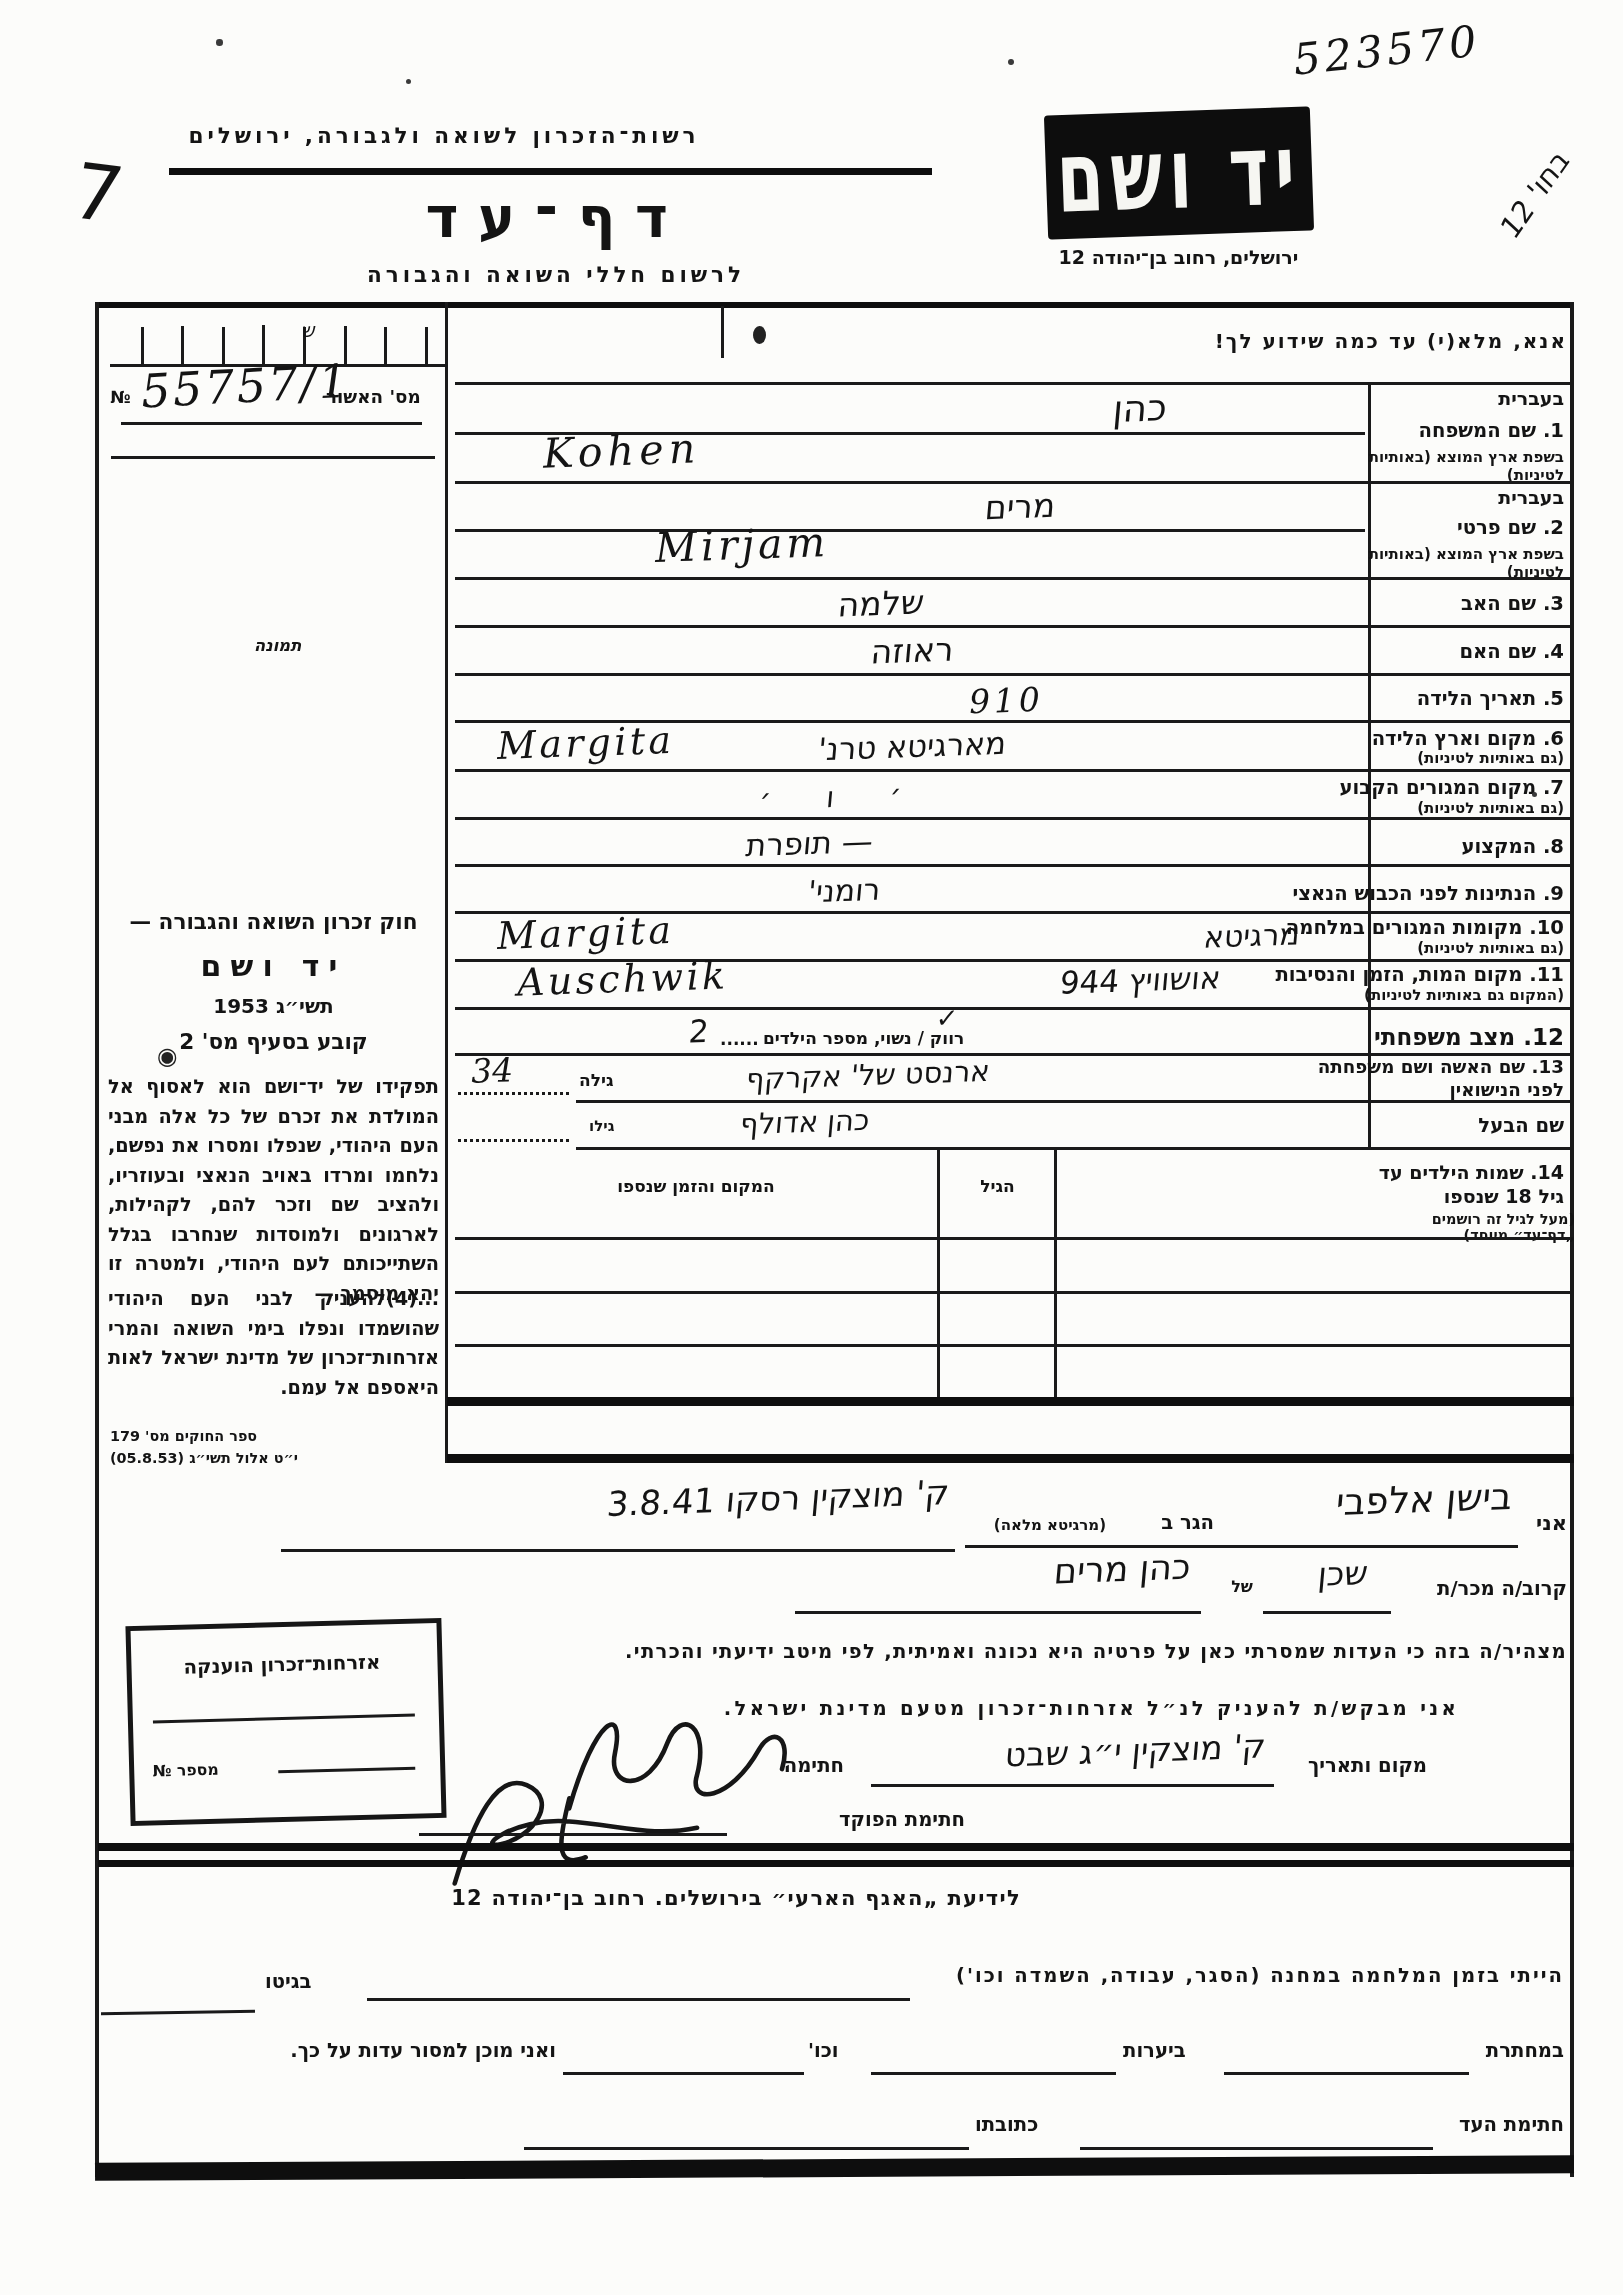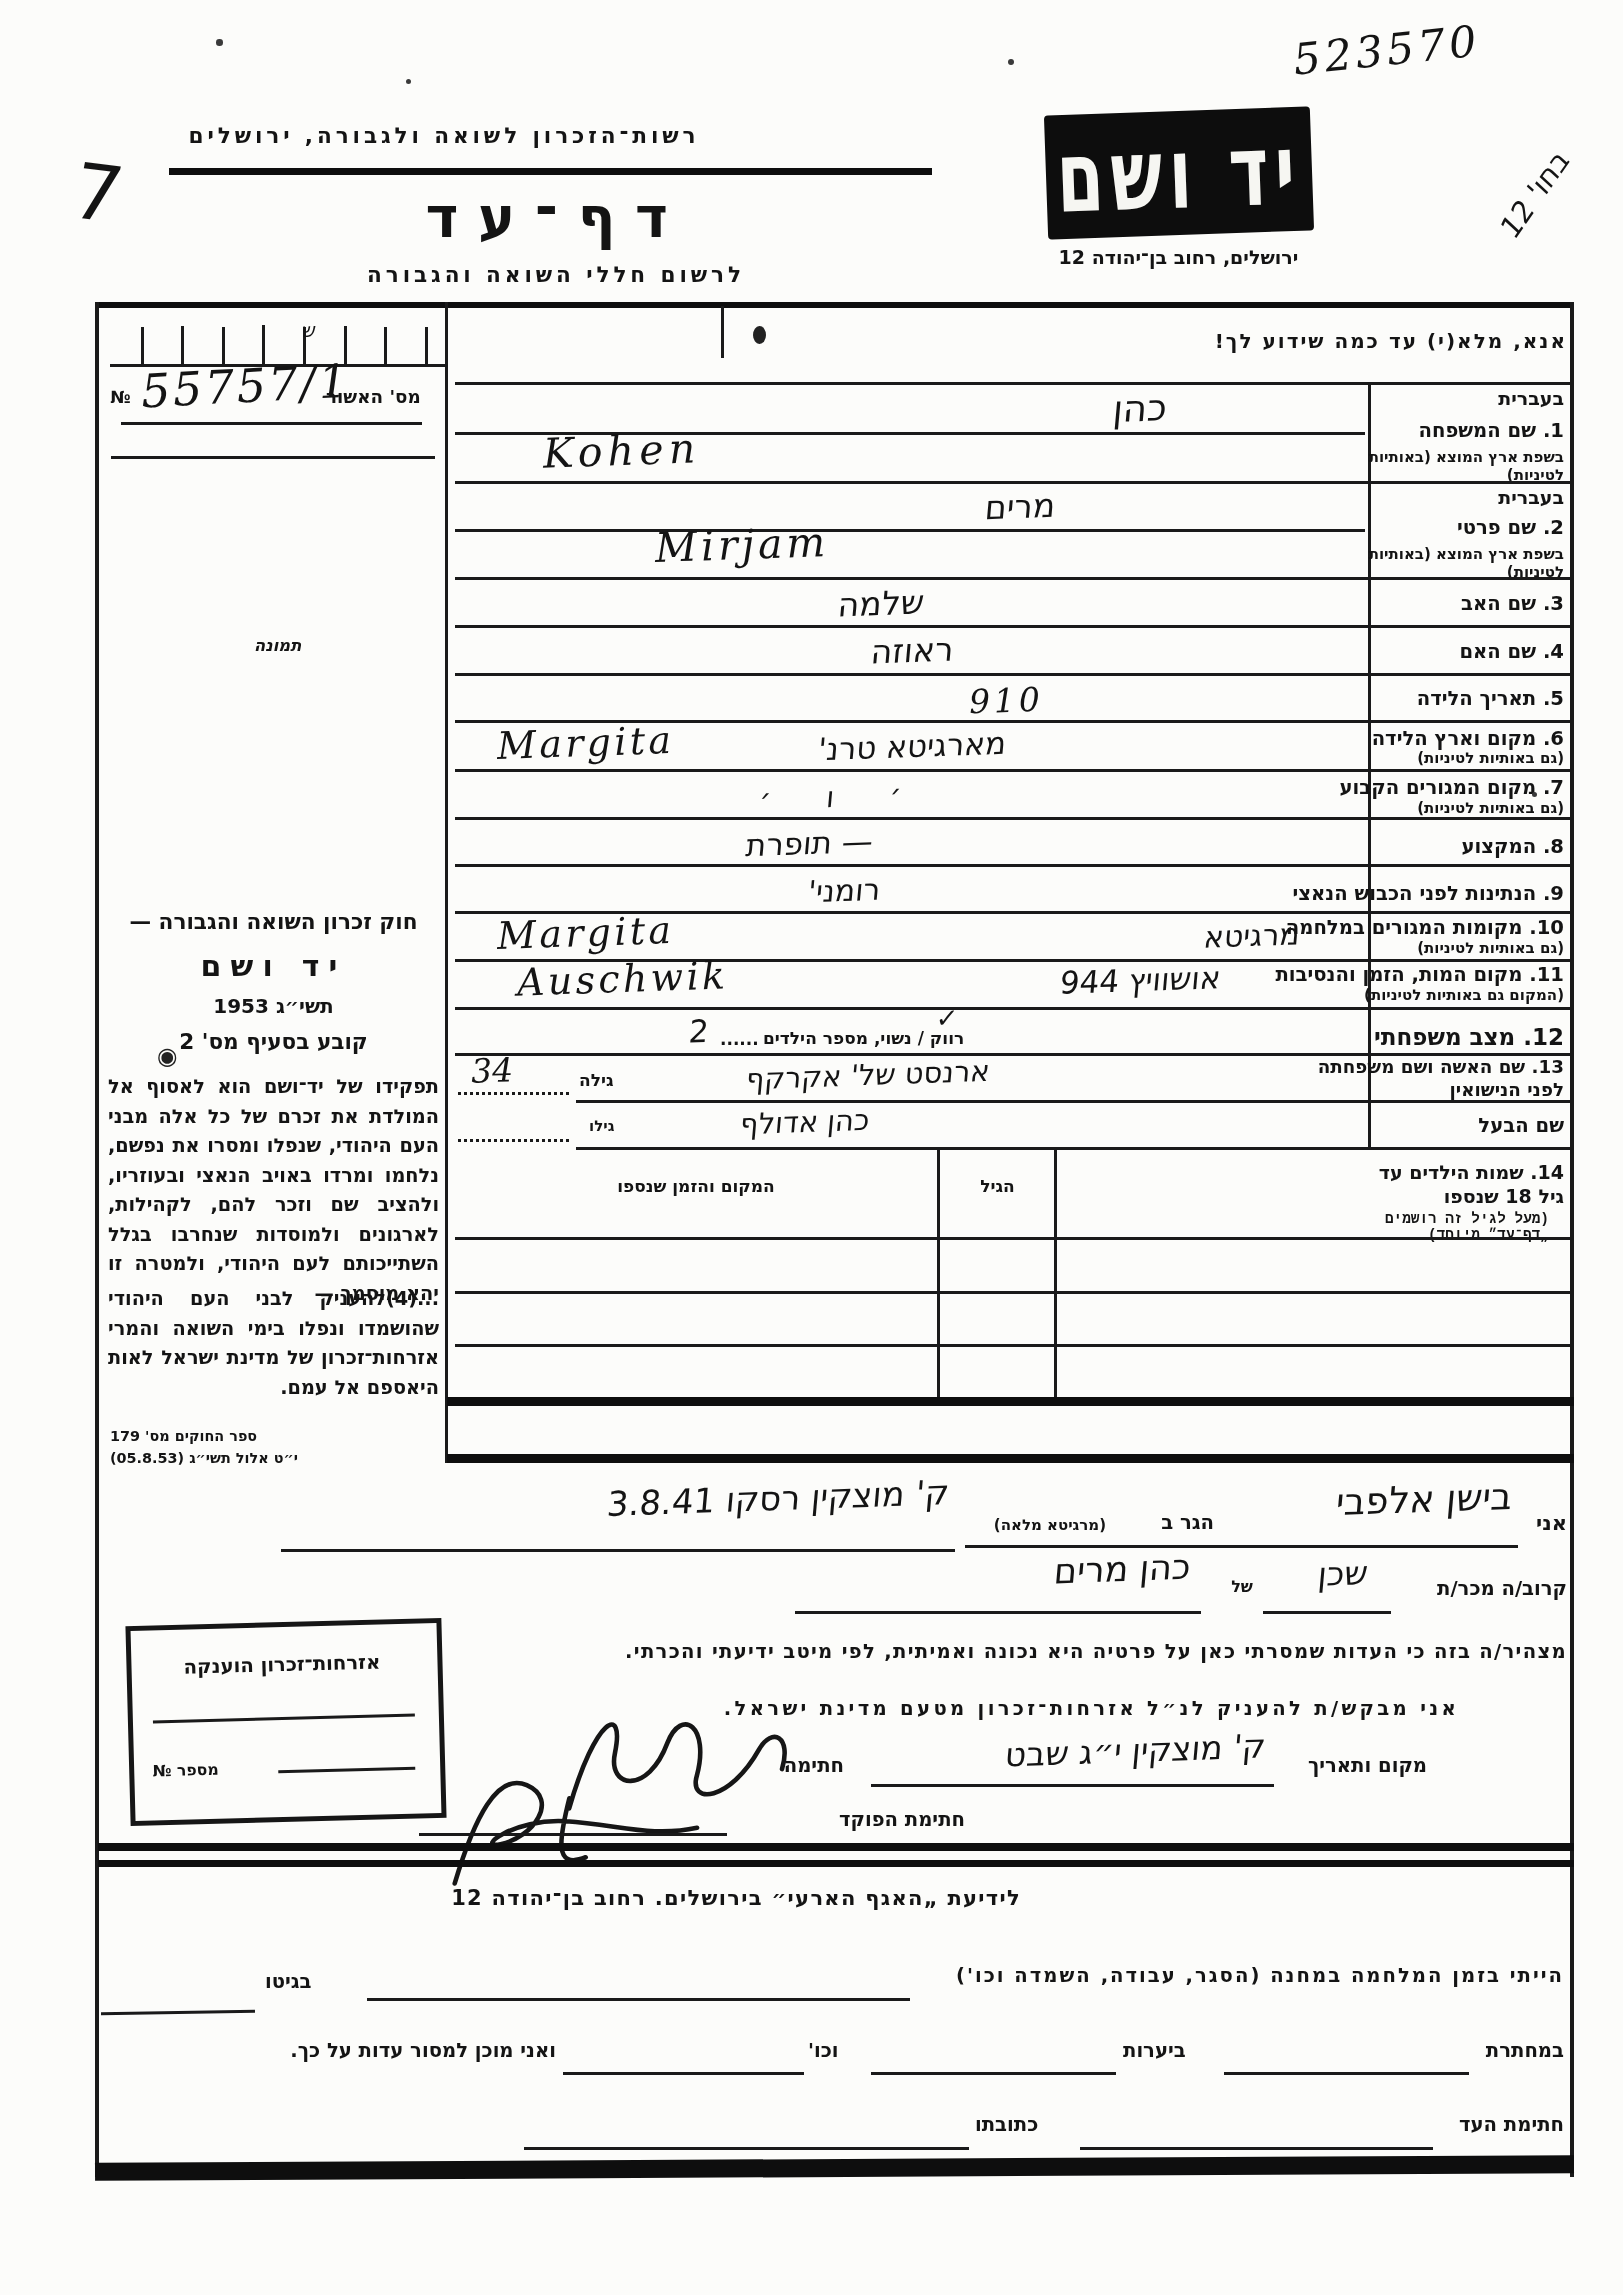--- a/index.html
+++ b/index.html
@@ -148,21 +148,21 @@
   <div class="abs hw" style="left:936px;top:1003px;font-size:26px;">✓</div>
   <div class="abs hw" style="left:689px;top:1013px;font-size:31px;">2</div>
 
   <div class="abs hw" style="left:746px;top:1058px;font-size:29px;">ארנסט של' אקרקף</div>
   <div class="abs prt" style="left:579px;top:1070px;font-size:17px;">גילה</div>
   <div class="abs hwl" style="left:471px;top:1051px;font-size:33px;">34</div>
   <div class="abs hw" style="left:740px;top:1105px;font-size:29px;">כהן אדולף</div>
   <div class="abs prt" style="left:579px;top:1117px;font-size:15px;margin-left:10px;">גילו</div>
 
   <div class="abs prt" style="right:59px;top:1160px;width:203px;font-size:19px;line-height:24px;white-space:normal;text-align:right;">14. שמות הילדים עד גיל 18 שנספו</div>
-  <div class="abs prt" style="right:74px;top:1211px;width:203px;font-size:14.4px;white-space:normal;text-align:right;font-family:Liberation Mono, monospace;">(מעל לגיל זה רושמים „דף־עד״ מיוחד)</div>
+  <div class="abs prt" style="right:48px;top:1211px;width:203px;font-size:14.4px;white-space:normal;text-align:right;">(מעל לגיל זה רושמים „דף־עד״ מיוחד)</div>
   <div class="abs prt ctr" style="left:940px;top:1176px;width:115px;font-size:17px;">הגיל</div>
   <div class="abs prt ctr" style="left:455px;top:1176px;width:482px;font-size:17px;">המקום והזמן שנספו</div>
   <div class="abs vln" style="left:937px;top:1147px;height:251px;"></div>
   <div class="abs vln" style="left:1054px;top:1147px;height:251px;"></div>
   <div class="abs ln" style="left:455px;top:1237px;width:1116px;"></div>
   <div class="abs ln" style="left:455px;top:1291px;width:1116px;"></div>
   <div class="abs ln" style="left:455px;top:1344px;width:1116px;"></div>
 
   <div class="abs thk" style="left:447px;top:1397px;width:1127px;height:8.5px;"></div>
   <div class="abs thk" style="left:447px;top:1454px;width:1127px;height:8.5px;"></div>

